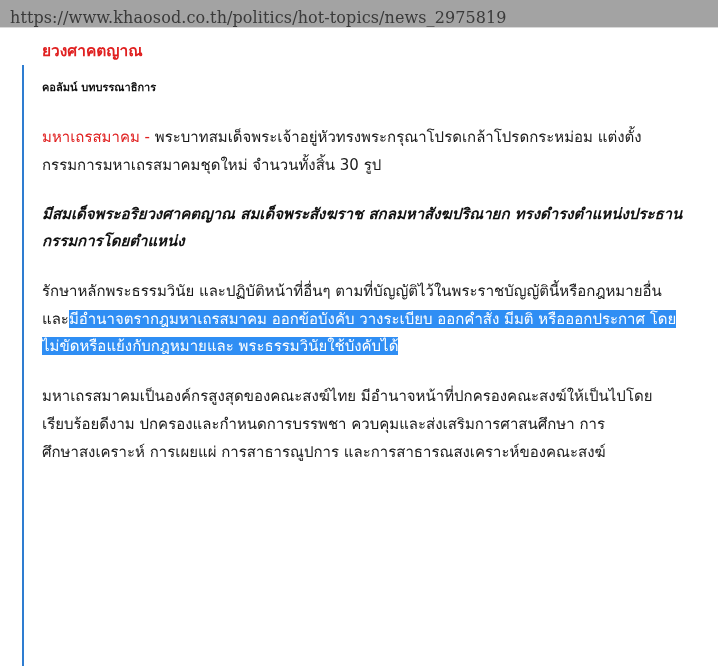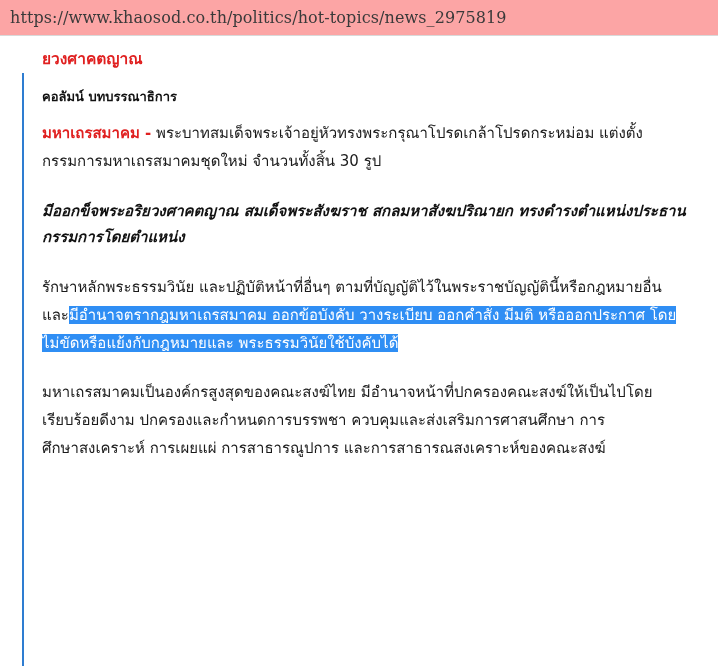--- a/index.html
+++ b/index.html
@@ -15,26 +15,26 @@
     position: relative;
     width: 718px;
     height: 666px;
     overflow: hidden;
     background: #ffffff;
   }
 
   
   #urlbar {
     position: relative;
-    height: 36px;
+    height: 28px;
     border-bottom: 1px solid #d9d9d9;
     display: flex;
-    align-items: center;
+    align-items: flex-end;
     padding: 0 10px;
-    background: #fca5a5;
+    background: #a3a3a3;
   }
   #urlbar .url-text {
     font-size: 16px;
     color: #3a3a3a;
     letter-spacing: 0.1px;
     white-space: nowrap;
     font-family: "DejaVu Serif", "Liberation Serif", serif;
   }
 
   
@@ -52,36 +52,36 @@
   }
 
   .kicker {
     color: #e02020;
     font-size: 15.5px;
     font-weight: bold;
     margin: 0 0 20px 0;
     line-height: 1.2;
   }
   h2.col-title {
-    font-size: 13px;
+    font-size: 11px;
     font-weight: bold;
     color: #111111;
-    margin: 0 0 16px 0;
+    margin: 0 0 30px 0;
     line-height: 1.2;
   }
   p.para {
     font-size: 15px;
     line-height: 1.85;
     color: #1b1b1b;
     margin: 0 0 22px 0;
     text-align: left;
   }
   p.para .lead {
     color: #e02020;
-    font-weight: bold;
+    font-weight: normal;
   }
   p.emph {
     font-size: 15px;
     font-weight: bold;
     font-style: italic;
     line-height: 1.75;
     color: #111111;
     margin: 0 0 24px 0;
   }
   .hl {
@@ -108,21 +108,21 @@
 
     <h2 class="col-title">คอลัมน์ บทบรรณาธิการ</h2>
 
     <p class="para">
       <span class="lead">มหาเถรสมาคม -</span>
       <span>พระบาทสมเด็จพระเจ้าอยู่หัวทรงพระกรุณาโปรดเกล้าโปรดกระหม่อม แต่งตั้งกรรมการมหาเถรสมาคมชุดใหม่ จำนวนทั้งสิ้น 30 รูป</span>
     </p>
 
 
 
-    <p class="emph">มีออกข็จพระอริยวงศาคตญาณ สมเด็จพระสังฆราช สกลมหาสังฆปริณายก ทรงดำรงตำแหน่งประธานกรรมการโดยตำแหน่ง</p>
+    <p class="emph">มีสมเด็จพระอริยวงศาคตญาณ สมเด็จพระสังฆราช สกลมหาสังฆปริณายก ทรงดำรงตำแหน่งประธานกรรมการโดยตำแหน่ง</p>
 
     <p class="para clipbox">
       <span>รักษาหลักพระธรรมวินัย และปฏิบัติหน้าที่อื่นๆ ตามที่บัญญัติไว้ในพระราชบัญญัตินี้หรือกฎหมายอื่น และ</span><span class="hl">มีอำนาจตรากฎมหาเถรสมาคม ออกข้อบังคับ วางระเบียบ ออกคำสั่ง มีมติ หรือออกประกาศ โดย</span><span class="hl">ไม่ขัดหรือแย้งกับกฎหมายและ พระธรรมวินัยใช้บังคับได้</span>
     </p>
 
     <p class="para">มหาเถรสมาคมเป็นองค์กรสูงสุดของคณะสงฆ์ไทย มีอำนาจหน้าที่ปกครองคณะสงฆ์ให้เป็นไปโดยเรียบร้อยดีงาม ปกครองและกำหนดการบรรพชา ควบคุมและส่งเสริมการศาสนศึกษา การศึกษาสงเคราะห์ การเผยแผ่ การสาธารณูปการ และการสาธารณสงเคราะห์ของคณะสงฆ์</p>
   </div>
 
 </div>
 

